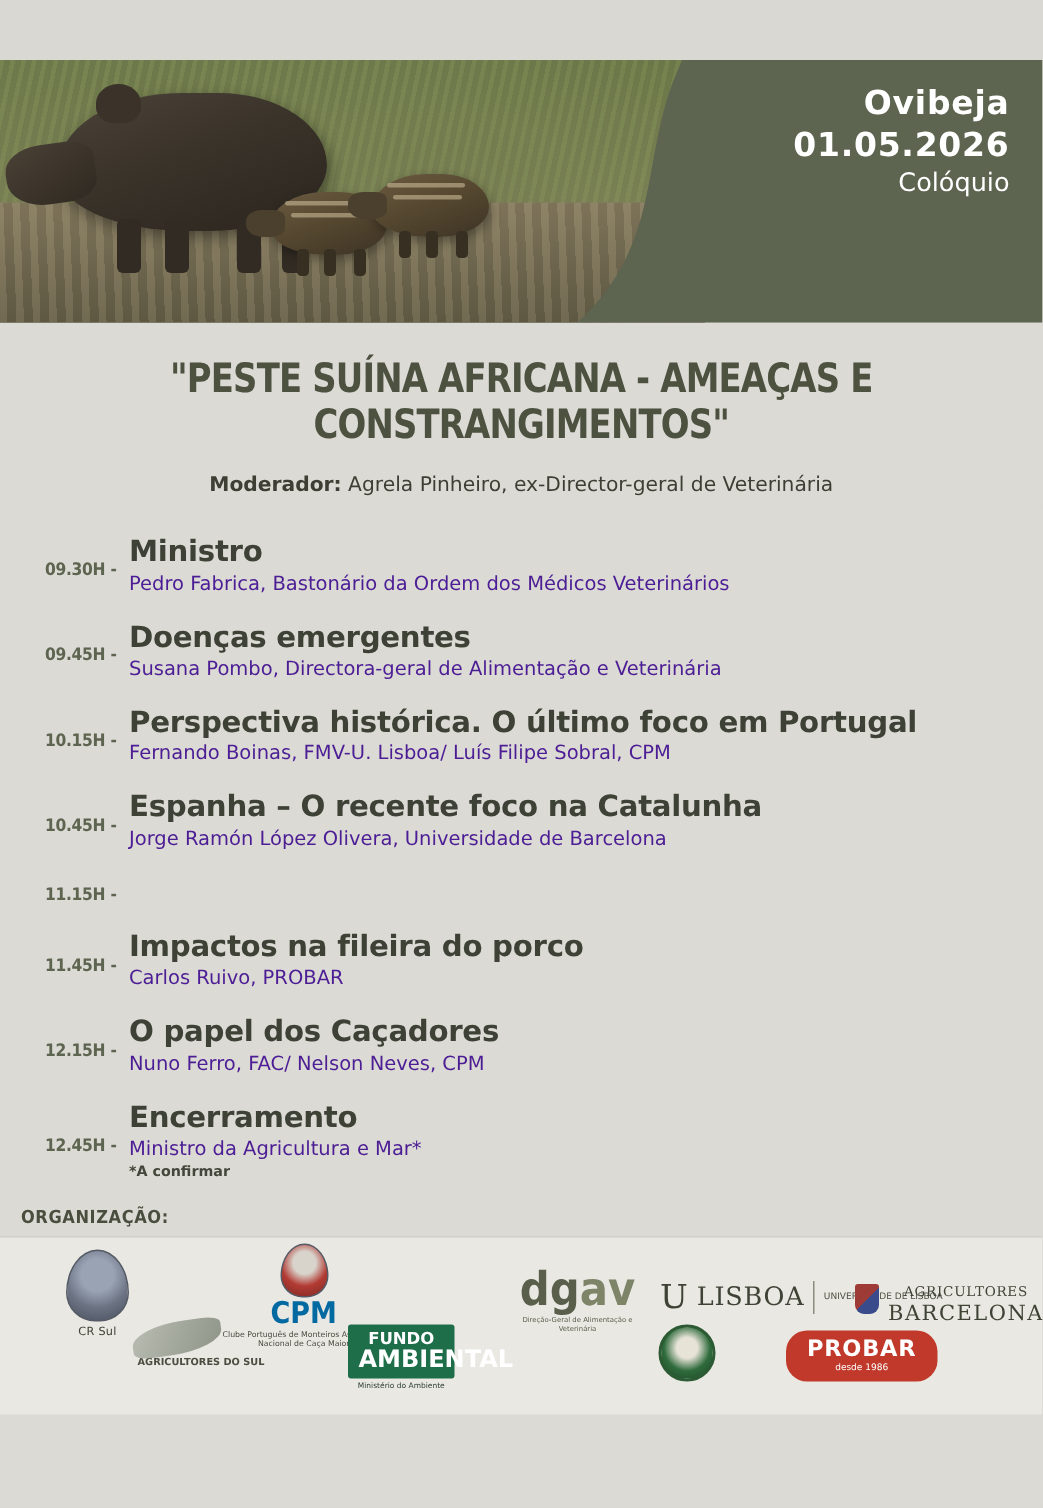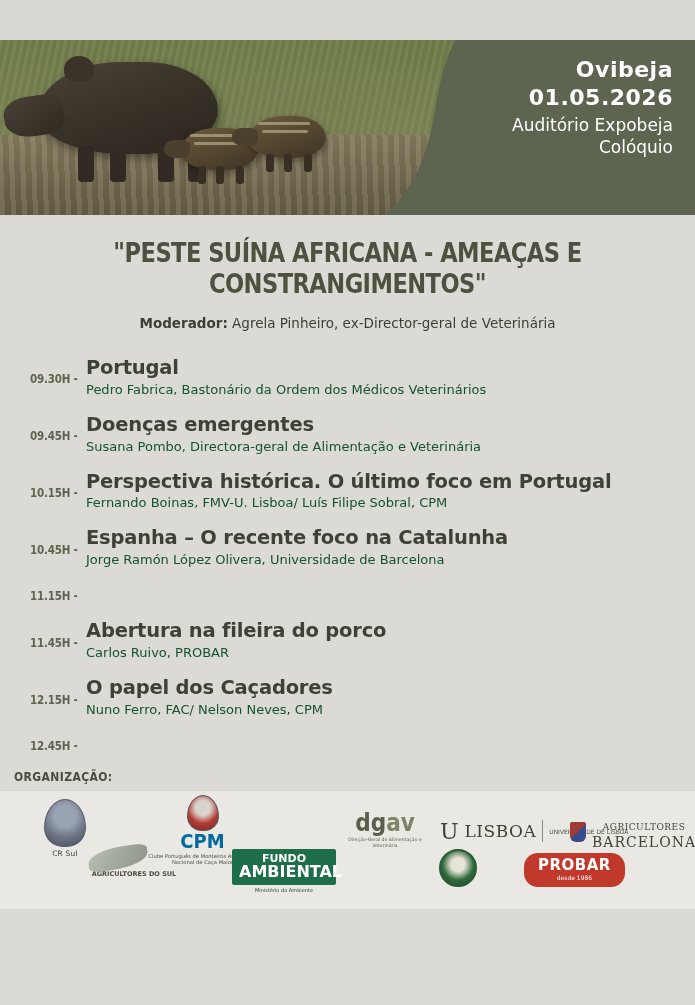--- a/index.html
+++ b/index.html
@@ -143,21 +143,21 @@
     font-size:11.5px;font-weight:bold;
     color:#5d6450;
     padding-top:5px;
     letter-spacing:-.2px;
   }
   .body .t{
     font-size:19.5px;font-weight:bold;color:#3e4236;
     line-height:1.12;letter-spacing:-.2px;
   }
   .body .s{
-    font-size:13px;color:#14532d;margin-top:3px;
+    font-size:13px;color:#4c1d95;margin-top:3px;
   }
   .body .note{
     font-size:9.5px;color:#43463a;margin-top:2px;font-weight:bold;
   }
 
   
   .org-label{
     margin:16px 0 0 14px;
     font-family:"DejaVu Sans Condensed","DejaVu Sans",sans-serif;
     font-weight:bold;font-size:12px;color:#4a4e3e;letter-spacing:.4px;
@@ -180,21 +180,21 @@
     background:radial-gradient(circle at 50% 35%, #d8d4cc 0 28%, #b23b34 58%, #7d2722 100%);
   }
   .cap{font-size:7.5px;margin-top:2px;letter-spacing:.2px;}
   .cpm-name{
     font-family:"DejaVu Sans Condensed","DejaVu Sans",sans-serif;
     font-size:20px;font-weight:bold;color:#0369a1;line-height:1;
   }
   .cpm-sub{font-size:5.2px;color:#4a4d40;margin-top:2px;line-height:1.25;}
   .dgav{
     font-family:"DejaVu Sans Condensed","DejaVu Sans",sans-serif;
-    font-size:24px;font-weight:bold;color:#5a5f4c;line-height:1;
+    font-size:31px;font-weight:bold;color:#5a5f4c;line-height:1;
   }
   .dgav .av{color:#7d8468;}
   .dgav-sub{font-size:4.6px;color:#5a5f4c;margin-top:2px;line-height:1.3;}
   .ulisboa{display:flex;align-items:center;gap:6px;}
   .ulisboa .u{font-size:22px;color:#3f4335;font-family:"DejaVu Serif",serif;}
   .ulisboa .lis{font-size:17px;color:#3f4335;font-family:"DejaVu Serif",serif;letter-spacing:.5px;text-align:right;}
   .ulisboa .bar{width:1px;height:22px;background:#8a8d80;}
   .ulisboa .small{font-size:6px;color:#4c5043;line-height:1.3;text-align:left;}
   .ub{display:flex;align-items:center;gap:6px;}
   .ub .shield{
@@ -259,38 +259,37 @@
         <div class="snout"></div>
         <div class="leg a"></div>
         <div class="leg b"></div>
         <div class="leg c"></div>
       </div>
     </div>
     <div class="header-curve"></div>
     <div class="header-text">
       <div class="l1">Ovibeja</div>
       <div class="l2">01.05.2026</div>
-      <div class="l3">Auditório Expobeja</div>
       <div class="l4">Colóquio</div>
     </div>
   </div>
 
   <div class="title">"PESTE SUÍNA AFRICANA - AMEAÇAS E CONSTRANGIMENTOS"</div>
 
   <div class="moderator">
     <b>Moderador:</b>
     <span>Agrela Pinheiro, ex-Director-geral de Veterinária</span>
   </div>
 
   <div class="program">
 
     <div class="item">
       <div class="time">09.30H -</div>
       <div class="body">
-        <div class="t">Portugal</div>
+        <div class="t">Ministro</div>
         <div class="s">Pedro Fabrica, Bastonário da Ordem dos Médicos Veterinários</div>
       </div>
     </div>
 
     <div class="item">
       <div class="time">09.45H -</div>
       <div class="body">
         <div class="t">Doenças emergentes</div>
         <div class="s">Susana Pombo, Directora-geral de Alimentação e Veterinária</div>
       </div>
@@ -312,35 +311,40 @@
       </div>
     </div>
 
     <div class="item">
       <div class="time">11.15H -</div>
     </div>
 
     <div class="item">
       <div class="time">11.45H -</div>
       <div class="body">
-        <div class="t">Abertura na fileira do porco</div>
+        <div class="t">Impactos na fileira do porco</div>
         <div class="s">Carlos Ruivo, PROBAR</div>
       </div>
     </div>
 
     <div class="item">
       <div class="time">12.15H -</div>
       <div class="body">
         <div class="t">O papel dos Caçadores</div>
         <div class="s">Nuno Ferro, FAC/ Nelson Neves, CPM</div>
       </div>
     </div>
 
     <div class="item">
       <div class="time">12.45H -</div>
+      <div class="body">
+        <div class="t">Encerramento</div>
+        <div class="s">Ministro da Agricultura e Mar*</div>
+        <div class="note">*A confirmar</div>
+      </div>
     </div>
 
   </div>
 
   <div class="org-label">ORGANIZAÇÃO:</div>
 
   <div class="logos">
 
     <div class="logo" style="left:30px;top:8px;width:70px;">
       <div class="crest"></div>
@@ -380,21 +384,21 @@
         </span>
       </div>
     </div>
 
     <div class="logo" style="left:88px;top:56px;width:92px;">
       <div class="feather"></div>
       <div class="aas-txt">AGRICULTORES
 DO SUL</div>
     </div>
 
-    <div class="logo" style="left:232px;top:58px;width:104px;">
+    <div class="logo" style="left:232px;top:58px;width:71px;">
       <div class="fa-box">
         <div class="l1">FUNDO</div>
         <div class="l2">AMBIENTAL</div>
       </div>
       <div class="fa-sub">Ministério do Ambiente</div>
     </div>
 
     <div class="logo" style="left:428px;top:58px;width:60px;">
       <div class="fac"></div>
     </div>

